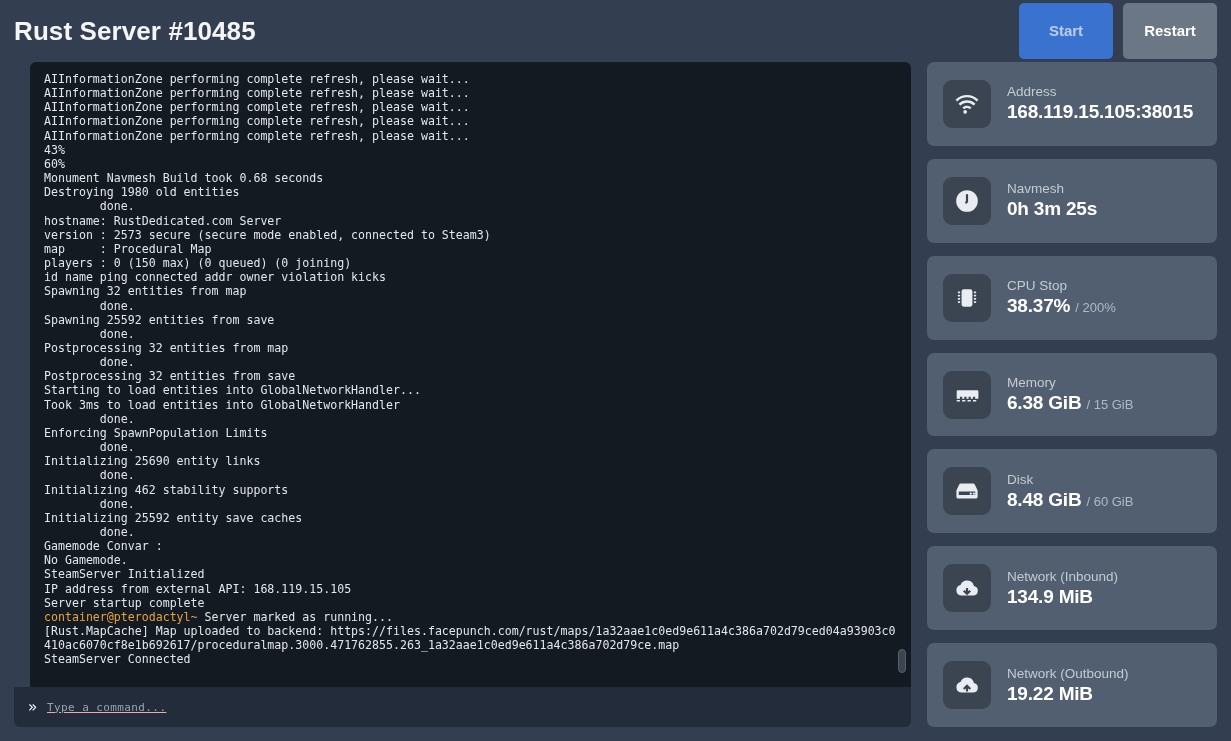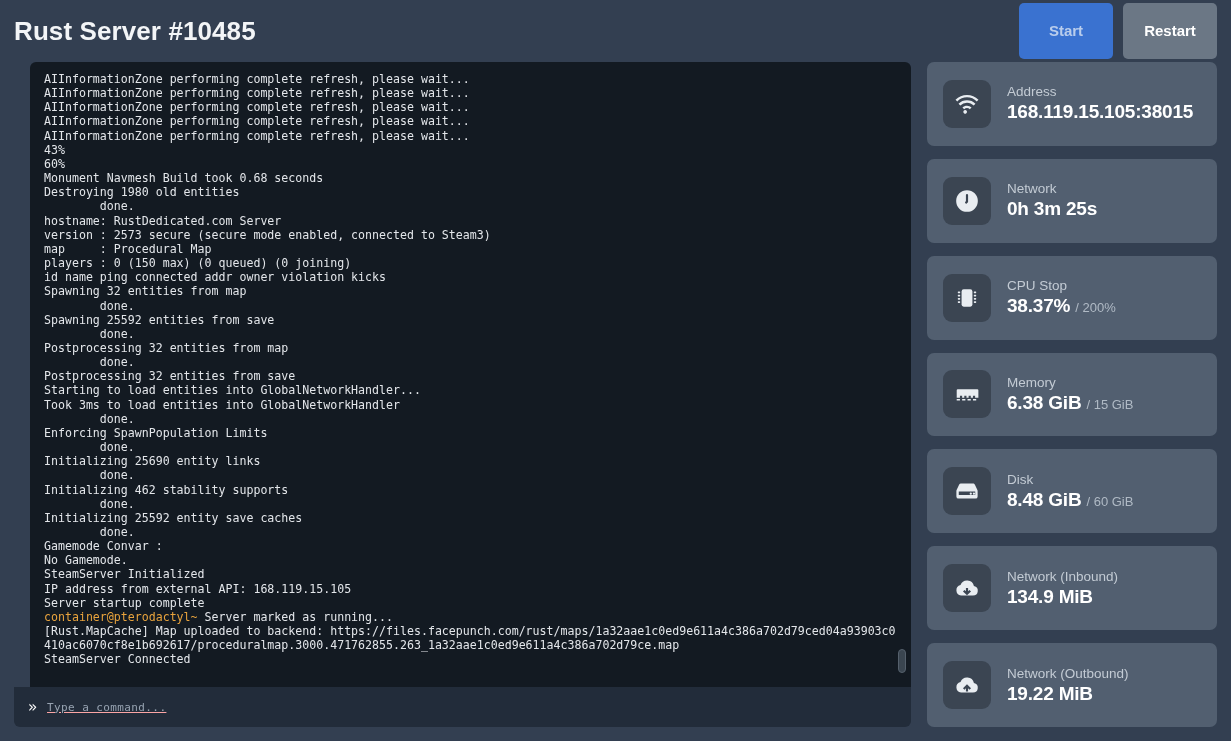--- a/index.html
+++ b/index.html
@@ -134,21 +134,20 @@
   .cmdinput::placeholder { color: #97a3b1; }
 
   
   .stats {
     flex: 0 0 290px;
     width: 290px;
     display: flex;
     flex-direction: column;
     gap: 13px;
     min-height: 0;
-    justify-content: flex-end;
   }
   .stat-card {
     flex: 1 1 0;
     background: #525f70;
     border-radius: 7px;
     display: flex;
     align-items: center;
     padding: 0 16px;
     gap: 16px;
     min-height: 0;
@@ -225,21 +224,21 @@
             </div>
           </div>
         </div>
         <div class="stat-card">
           <div class="stat-icon">
             <svg viewBox="0 0 24 24" fill="#e9edf1">
               <path d="M12 2a10 10 0 1 0 0 20 10 10 0 0 0 0-20zm1 10.6c0 .3-.1.5-.3.7l-.8.8-.1.1a1 1 0 0 1-1.4-1.4l.6-.6V6.5a1 1 0 0 1 2 0z"></path>
             </svg>
           </div>
           <div class="stat-text">
-            <div class="stat-label">Network</div>
+            <div class="stat-label">Navmesh</div>
             <div class="stat-value-row">
               <span class="stat-value">0h 3m 25s</span>
             </div>
           </div>
         </div>
         <div class="stat-card">
           <div class="stat-icon">
             <svg viewBox="0 0 24 24" fill="#e9edf1">
               <rect x="7" y="4" width="10" height="16" rx="2"></rect>
               <rect x="3.5" y="6" width="2.2" height="1.5" rx=".5"></rect>

